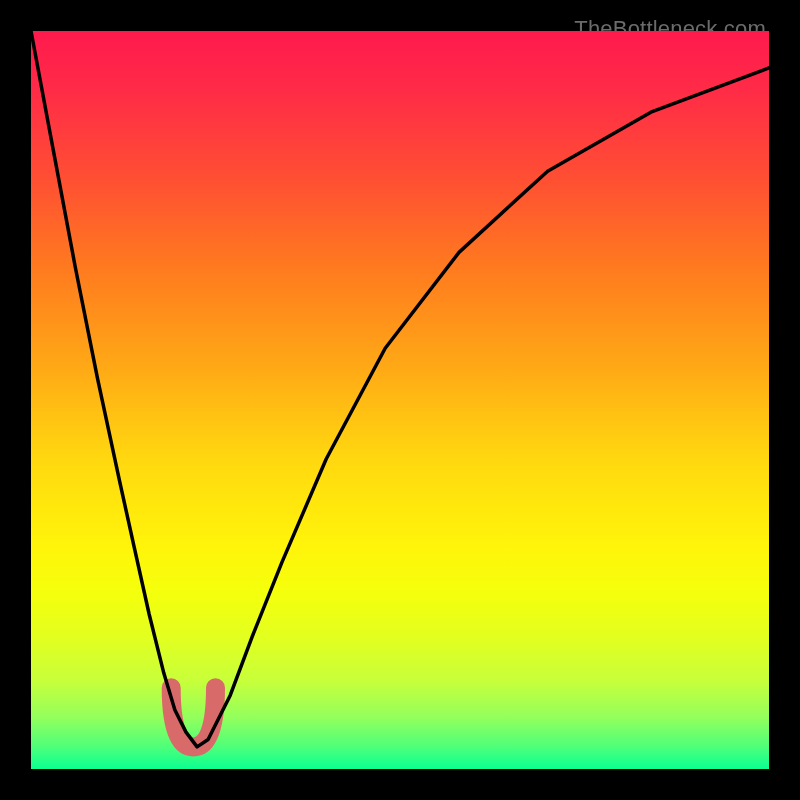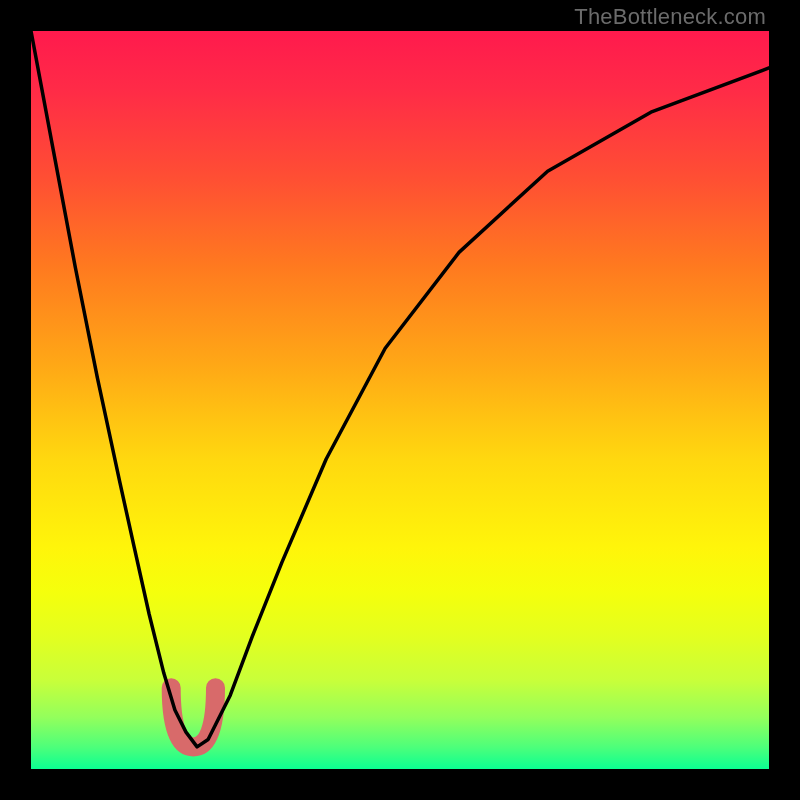--- a/index.html
+++ b/index.html
@@ -29,21 +29,21 @@
       #e3ff1f 82%,
       #c8ff3a 88%,
       #93ff5c 93%,
       #4eff7a 97%,
       #0bff92 100%
     );
     overflow: hidden;
   }
   .watermark {
     position: absolute;
-    top: 4px;
+    top: 16px;
     right: 34px;
     color: #6b6b6b;
     font-size: 22px;
     font-weight: 500;
     letter-spacing: 0.2px;
     user-select: none;
   }
   svg.curve {
     position: absolute;
     left: 0; top: 0;

